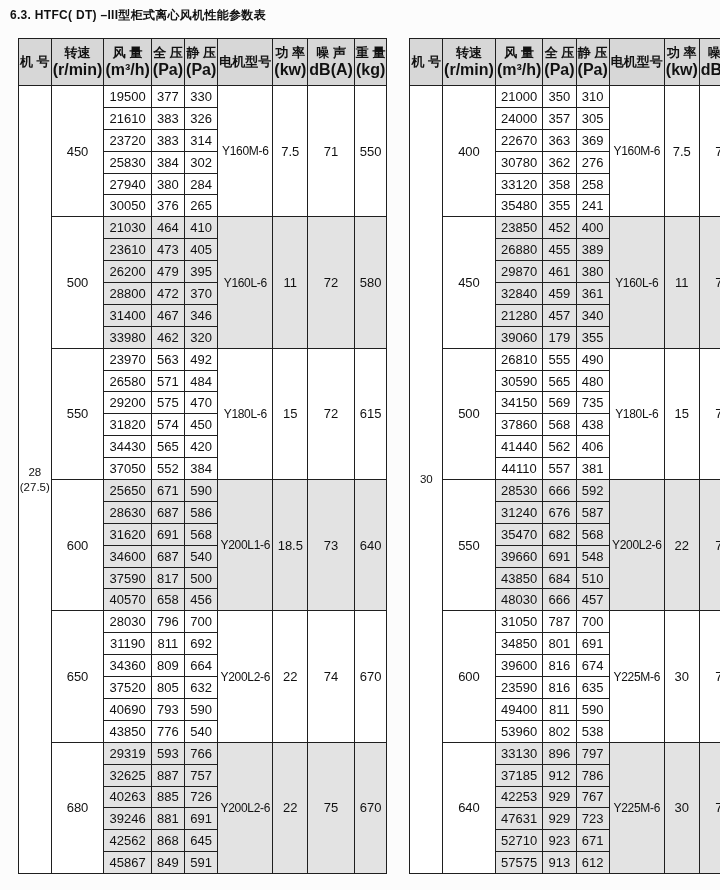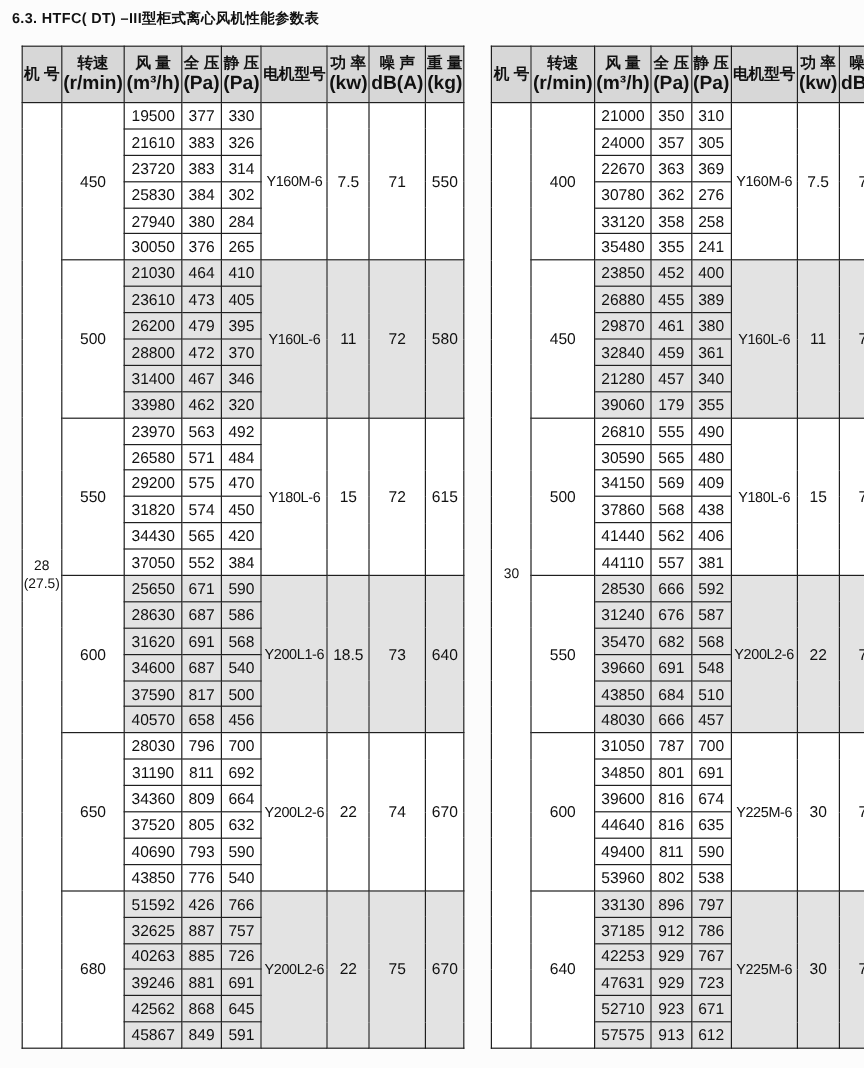--- a/index.html
+++ b/index.html
@@ -277,22 +277,22 @@
             <td class="num">793</td>
             <td class="num">590</td>
           </tr>
           <tr>
             <td class="num">43850</td>
             <td class="num">776</td>
             <td class="num">540</td>
           </tr>
           <tr>
             <td class="speed" rowspan="6">680</td>
-            <td class="num shaded">51592</td>
-            <td class="num shaded">426</td>
+            <td class="num shaded">29319</td>
+            <td class="num shaded">593</td>
             <td class="num shaded">766</td>
             <td class="motor shaded" rowspan="6">Y200L2-6</td>
             <td class="num shaded" rowspan="6">22</td>
             <td class="num shaded" rowspan="6">75</td>
             <td class="num shaded" rowspan="6">670</td>
           </tr>
           <tr>
             <td class="num shaded">32625</td>
             <td class="num shaded">887</td>
             <td class="num shaded">757</td>
@@ -454,21 +454,21 @@
             <td class="num" rowspan="6">675</td>
           </tr>
           <tr>
             <td class="num">30590</td>
             <td class="num">565</td>
             <td class="num">480</td>
           </tr>
           <tr>
             <td class="num">34150</td>
             <td class="num">569</td>
-            <td class="num">409</td>
+            <td class="num">735</td>
           </tr>
           <tr>
             <td class="num">37860</td>
             <td class="num">568</td>
             <td class="num">438</td>
           </tr>
           <tr>
             <td class="num">41440</td>
             <td class="num">562</td>
             <td class="num">406</td>
@@ -527,21 +527,21 @@
             <td class="num">34850</td>
             <td class="num">801</td>
             <td class="num">691</td>
           </tr>
           <tr>
             <td class="num">39600</td>
             <td class="num">816</td>
             <td class="num">674</td>
           </tr>
           <tr>
-            <td class="num">44640</td>
+            <td class="num">23590</td>
             <td class="num">816</td>
             <td class="num">635</td>
           </tr>
           <tr>
             <td class="num">49400</td>
             <td class="num">811</td>
             <td class="num">590</td>
           </tr>
           <tr>
             <td class="num">53960</td>

